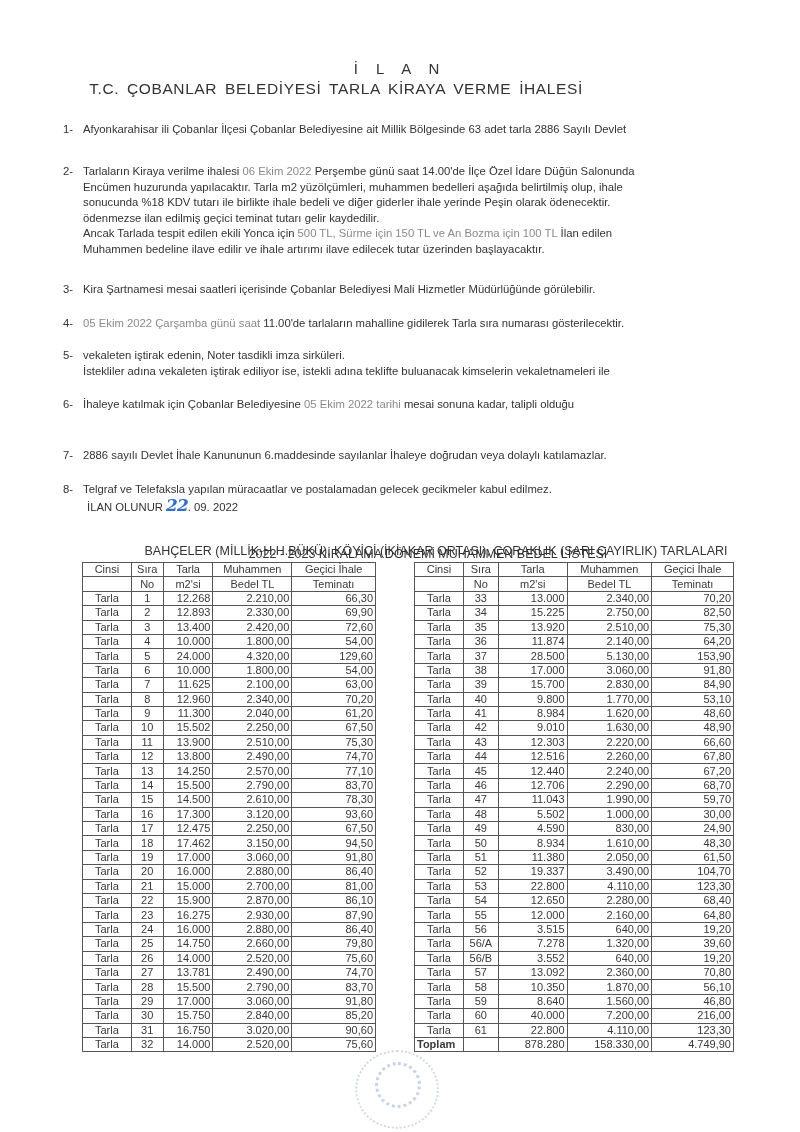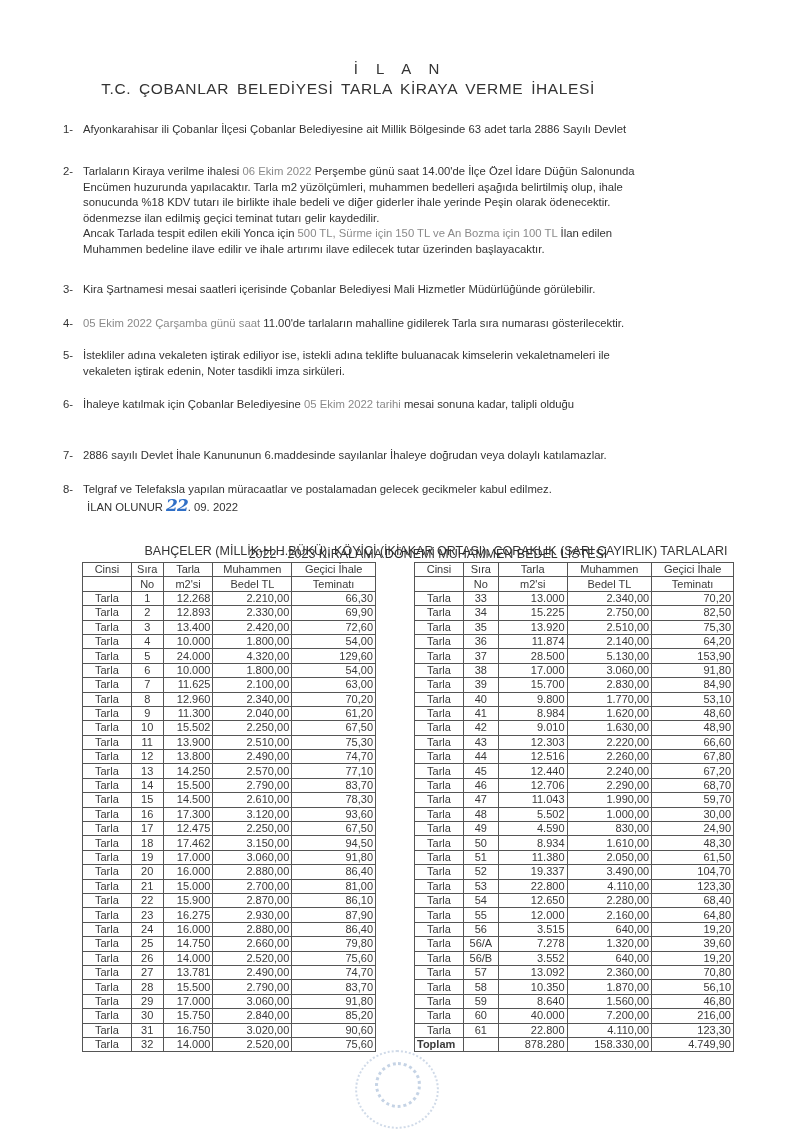--- a/index.html
+++ b/index.html
@@ -1,19 +1,19 @@
 <!DOCTYPE html>
 <html><head>
 <meta charset="utf-8">
 <style>
   html, body { margin:0; padding:0; }
   body { width:800px; height:1132px; background:#ffffff; position:relative; overflow:hidden;
          font-family:"Liberation Sans", sans-serif; color:#2b2b2b; }
   .title1 { position:absolute; top:60px; left:0; width:800px; text-align:center; font-size:15px; letter-spacing:7px; color:#333; }
-  .title2 { position:absolute; top:80px; left:0; width:672px; text-align:center; font-size:15.5px; letter-spacing:0.6px; color:#333; word-spacing:3px;padding-left:12px; }
+  .title2 { position:absolute; top:80px; left:0; width:672px; text-align:center; font-size:15.5px; letter-spacing:0.6px; color:#333; word-spacing:3px; }
   .item { position:absolute; left:63px; width:700px; font-size:11.3px; line-height:15.6px; color:#333; }
   .item .num { position:absolute; left:0; top:0; }
   .item .txt { margin-left:20px; }
   .gray { color:#8a8a8a; }
   .hand { font-family:"DejaVu Serif", serif; font-style:italic; color:#2f6fc7; font-size:17px; font-weight:bold; letter-spacing:-1px; }
   .list-title { position:absolute; left:0; width:800px; text-align:center; font-size:12.5px; color:#333; line-height:14px; }
   table.bl { position:absolute; border-collapse:collapse; font-size:11px; color:#3a3a3a; }
   table.bl td { border:1px solid #555; padding:0 2px; height:13.4px; line-height:13px; white-space:nowrap; }
   table.bl td.c { text-align:center; }
   table.bl td.r { text-align:right; }
@@ -49,22 +49,22 @@
   <div class="txt">Kira Şartnamesi mesai saatleri içerisinde Çobanlar Belediyesi Mali Hizmetler Müdürlüğünde görülebilir.</div>
 </div>
 
 <div class="item" style="top:316px;">
   <span class="num">4-</span>
   <div class="txt"><span class="gray">05 Ekim 2022  Çarşamba  günü saat</span><span> 11.00'de tarlaların mahalline gidilerek Tarla  sıra numarası gösterilecektir.</span></div>
 </div>
 
 <div class="item" style="top:348px;">
   <span class="num">5-</span>
+  <div class="txt">vekaleten iştirak edenin, Noter tasdikli imza sirküleri.</div>
   <div class="txt">İstekliler adına vekaleten iştirak ediliyor ise, istekli adına teklifte buluanacak kimselerin vekaletnameleri  ile</div>
-  <div class="txt">vekaleten iştirak edenin, Noter tasdikli imza sirküleri.</div>
 </div>
 
 <div class="item" style="top:397px;">
   <span class="num">6-</span>
   <div class="txt"><span>İhaleye katılmak için Çobanlar Belediyesine  </span><span class="gray">05 Ekim 2022 tarihi</span><span> mesai sonuna kadar, talipli olduğu</span></div>
 </div>
 
 <div class="item" style="top:448px;">
   <span class="num">7-</span>
   <div class="txt">2886 sayılı Devlet İhale Kanununun 6.maddesinde sayılanlar İhaleye doğrudan veya dolaylı katılamazlar.</div>

